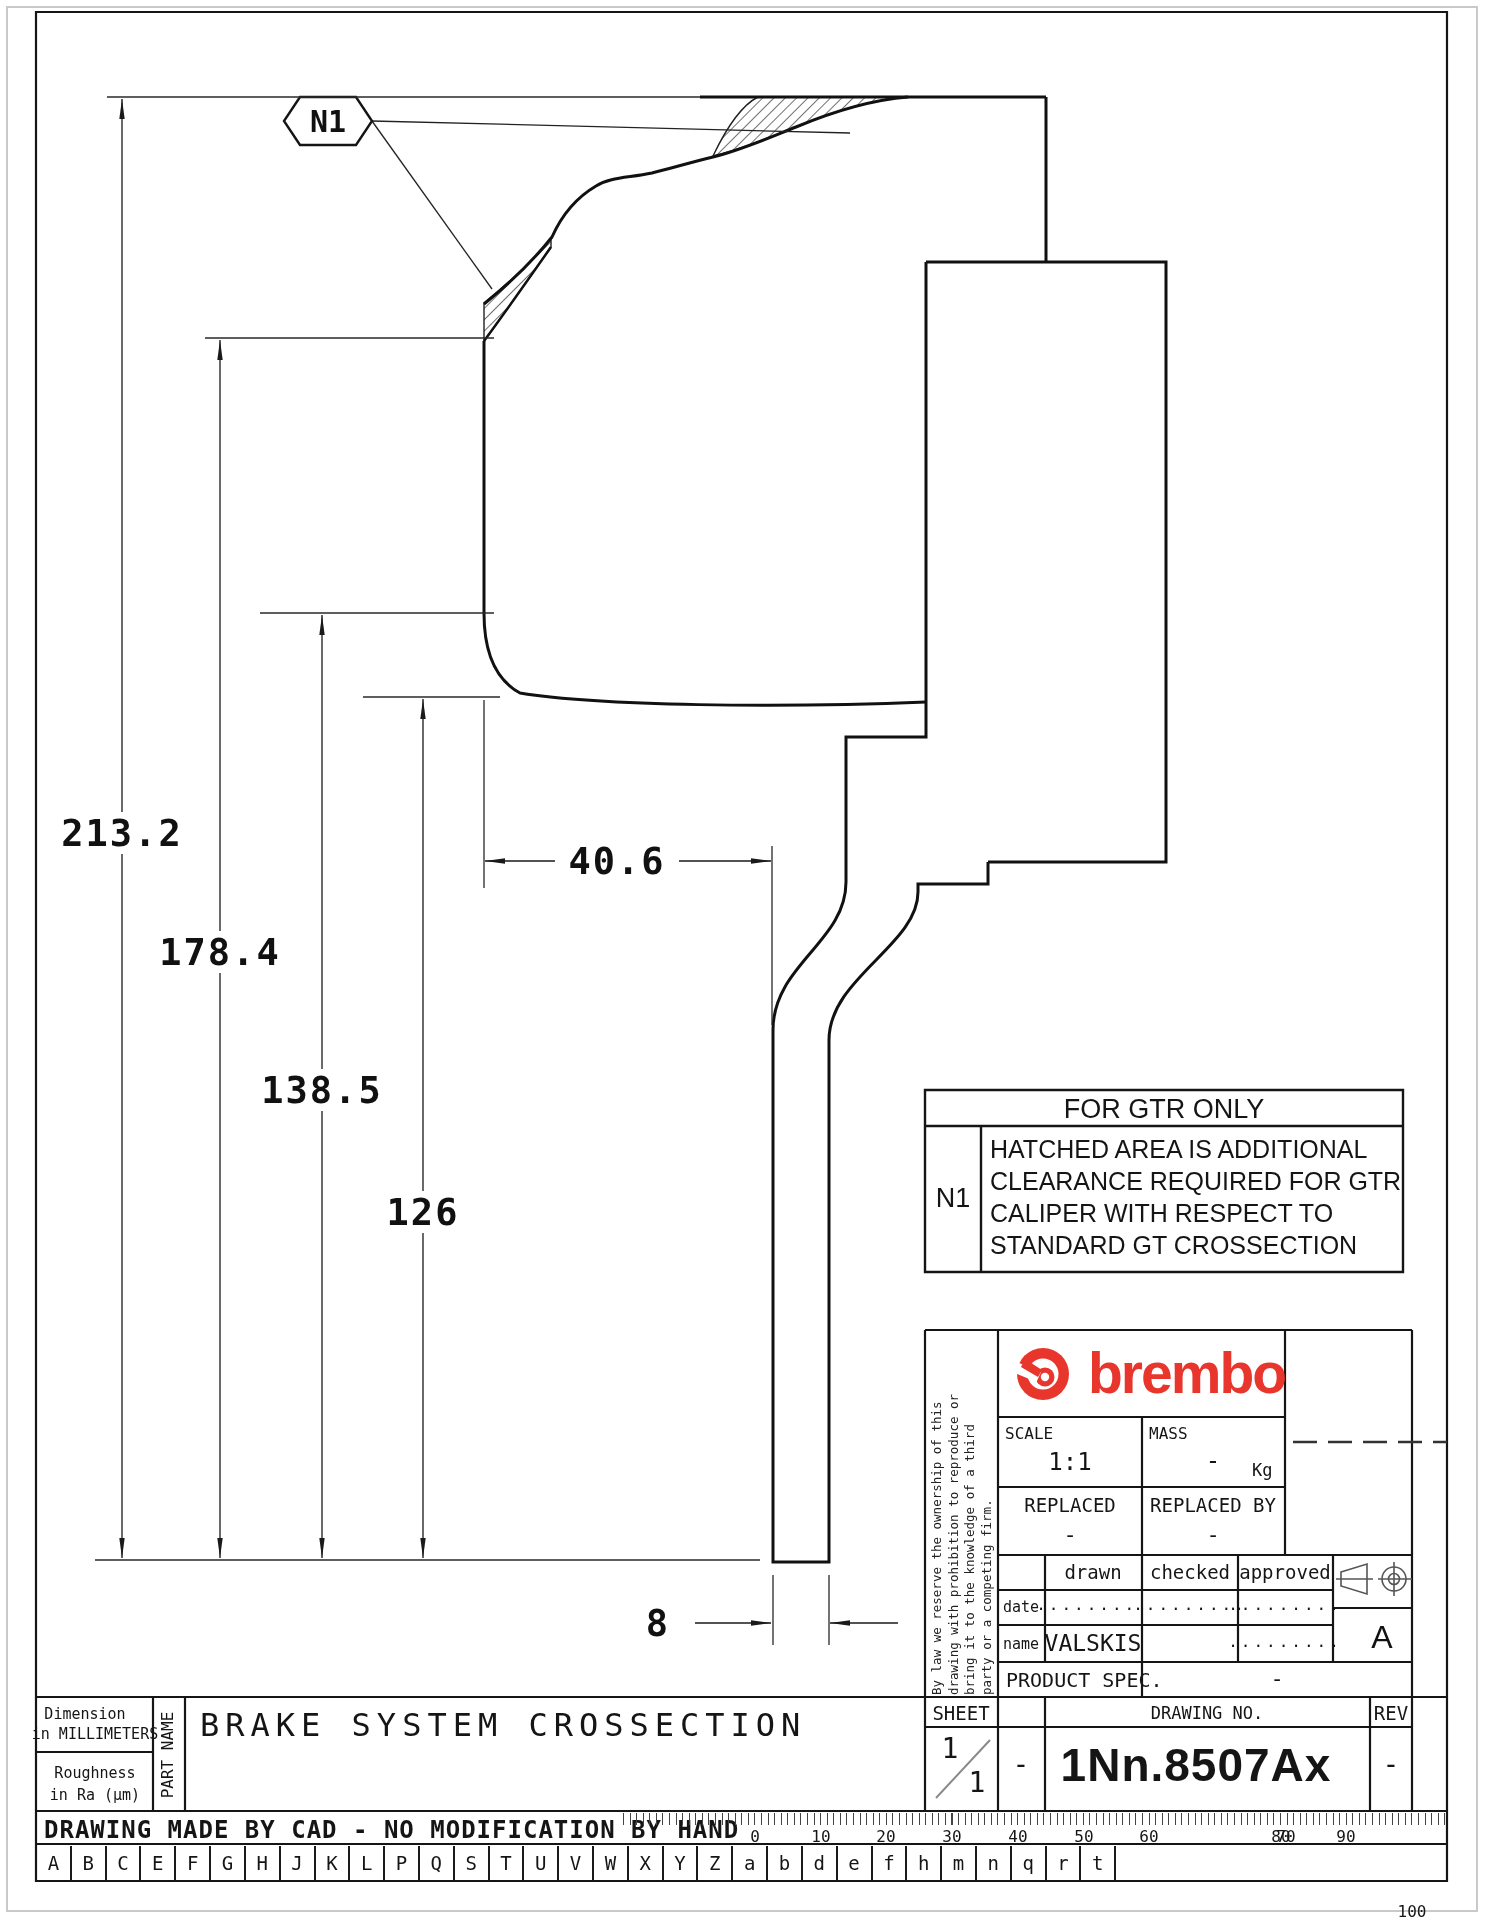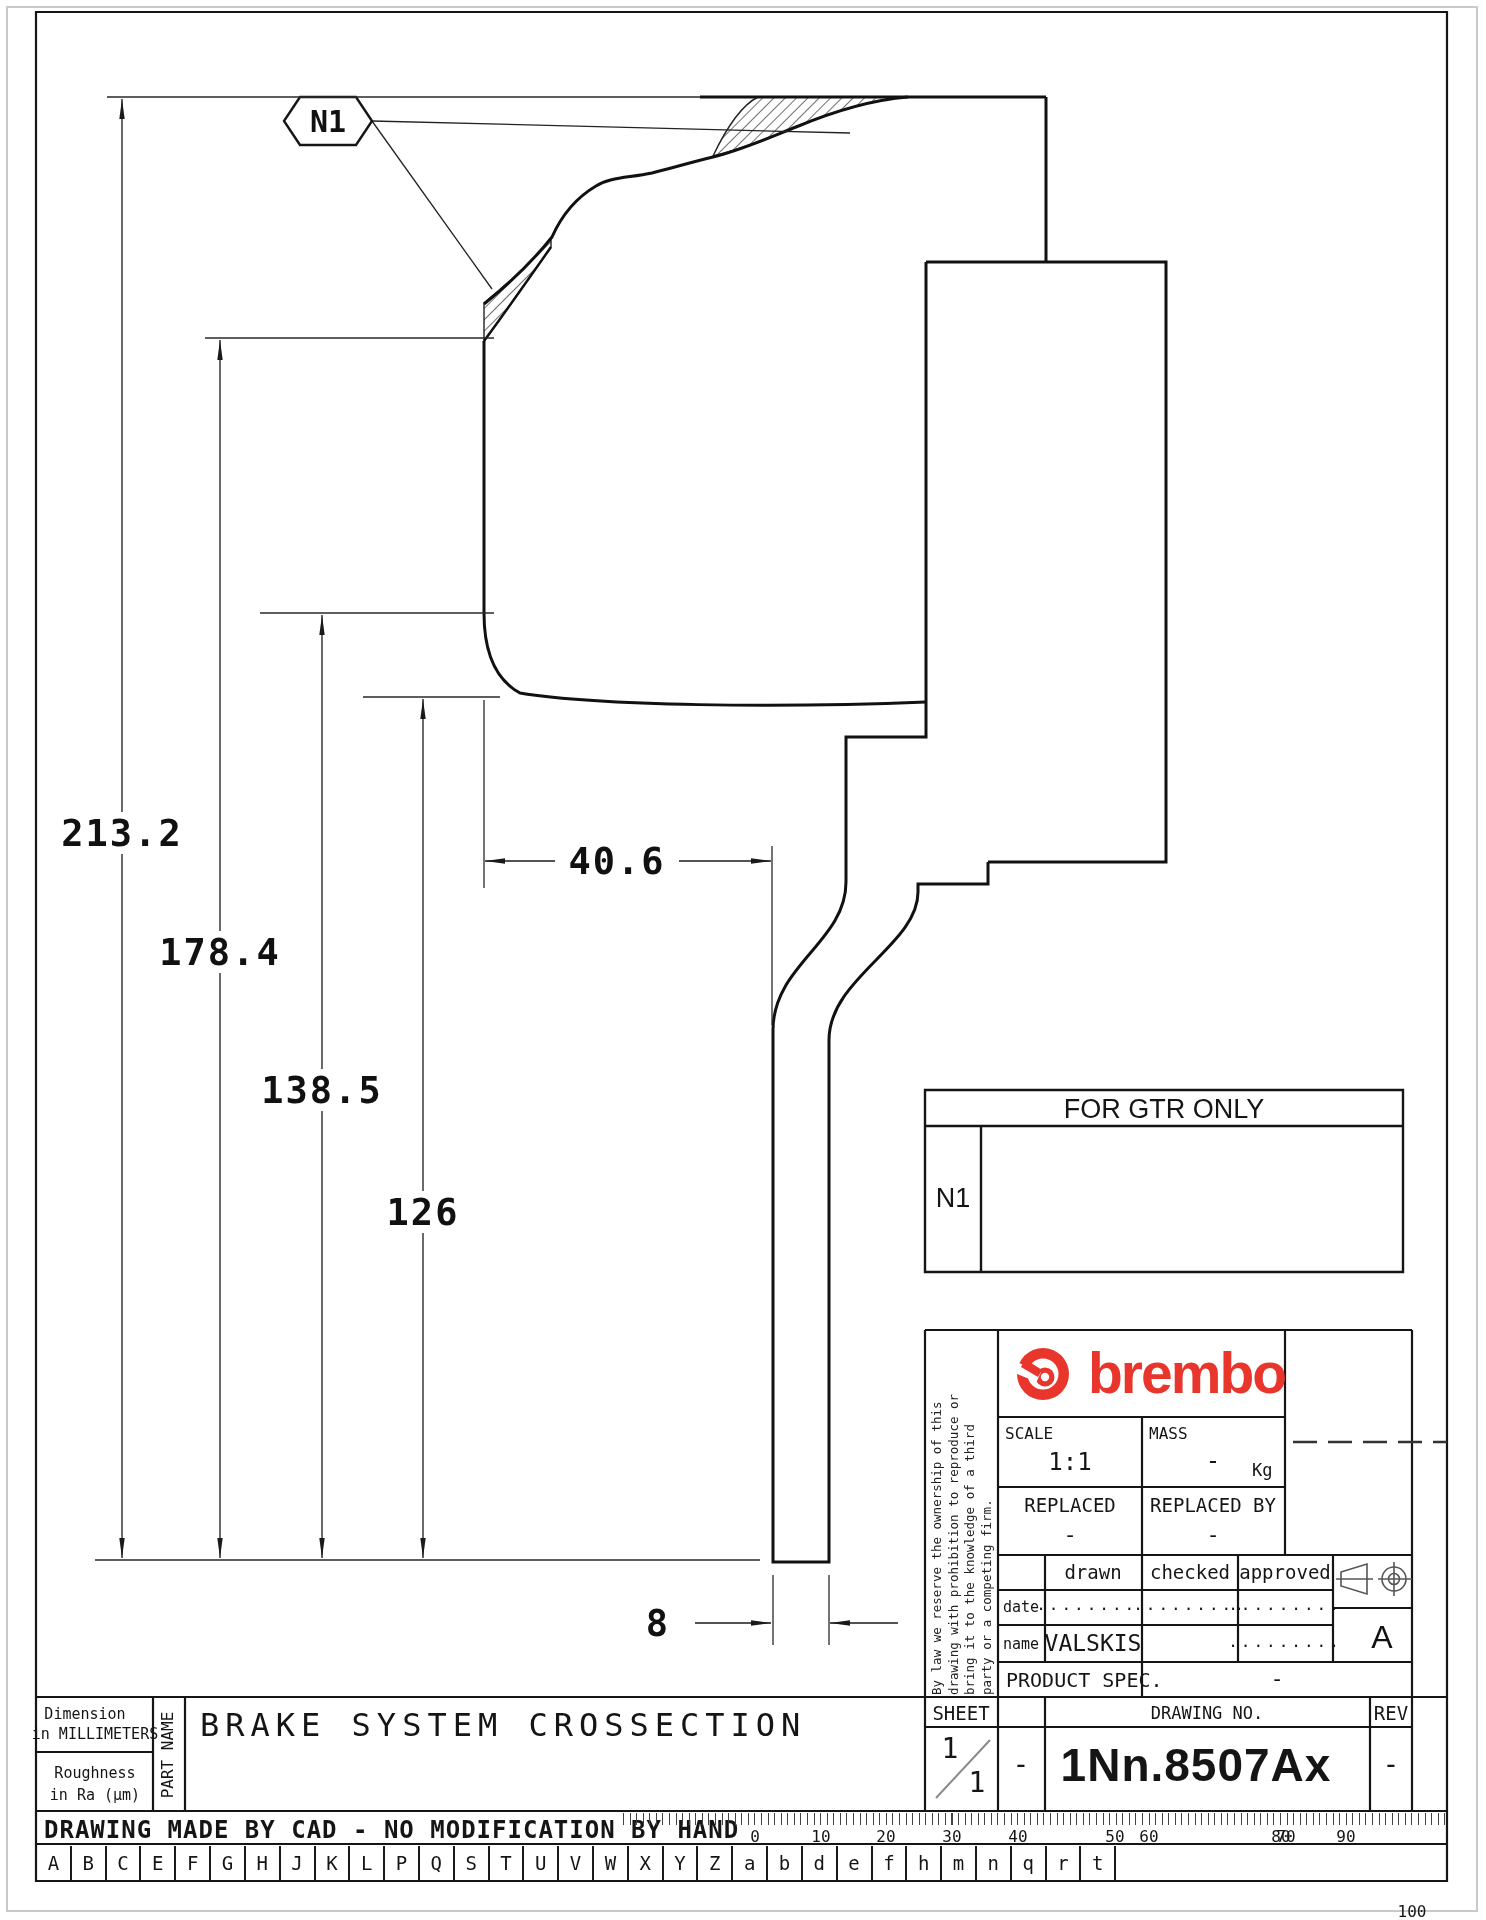--- a/index.html
+++ b/index.html
@@ -122,20 +122,26 @@
       <circle cx="1394" cy="1579" r="12"></circle>
       <circle cx="1394" cy="1579" r="5.5"></circle>
       <path d="M1378,1579 H1412 M1394,1562 V1596"></path>
     </g>
 
     <text x="1382" y="1648" text-anchor="middle" font-size="32" fill="#333" style="font-family:'Liberation Sans','DejaVu Sans',sans-serif;font-weight:300;">A</text>
   </svg>
 
   <span class="t c sans" style="left:1164px;top:1094px;font-size:27px;text-align:right;">FOR GTR ONLY</span>
   <span class="t c sans" style="left:953px;top:1183px;font-size:27px;">N1</span>
+  <div class="t sans" style="left:990px;top:1133px;width:410px;">
+    <div class="gtr-line">HATCHED AREA IS ADDITIONAL</div>
+    <div class="gtr-line">CLEARANCE REQUIRED FOR GTR</div>
+    <div class="gtr-line">CALIPER WITH RESPECT TO</div>
+    <div class="gtr-line">STANDARD GT CROSSECTION</div>
+  </div>
 
   <div class="vwrap" style="left:926px;top:1332px;width:71px;height:363px;">
     <div class="vinner" style="width:362px;height:66px;font-size:12.5px;line-height:16.5px;color:#222;">
       <div>By law we reserve the ownership of this</div>
       <div>drawing with prohibition to reproduce or</div>
       <div>bring it to the knowledge of a third</div>
       <div>party or a competing firm.</div>
     </div>
   </div>
 
@@ -200,21 +206,21 @@
 
   <span class="t" style="left:44px;top:1816px;font-size:24px;letter-spacing:1px;font-weight:bold;">DRAWING MADE BY CAD - NO MODIFICATION BY HAND</span>
 
   <div class="t" style="left:623px;top:1813px;width:822px;height:12px;
               background:repeating-linear-gradient(90deg,#444 0,#444 1px,transparent 1px,transparent 6.57px);"></div>
   <span class="t c" style="left:755px;top:1827px;font-size:16px;">0</span>
   <span class="t c" style="left:821px;top:1827px;font-size:16px;">10</span>
   <span class="t c" style="left:886px;top:1827px;font-size:16px;">20</span>
   <span class="t c" style="left:952px;top:1827px;font-size:16px;">30</span>
   <span class="t c" style="left:1018px;top:1827px;font-size:16px;">40</span>
-  <span class="t c" style="left:1084px;top:1827px;font-size:16px;margin-left:31px;">50</span>
+  <span class="t c" style="left:1084px;top:1827px;font-size:16px;">50</span>
   <span class="t c" style="left:1149px;top:1827px;font-size:16px;">60</span>
   <span class="t c" style="left:1286px;top:1827px;font-size:16px;">70</span>
   <span class="t c" style="left:1281px;top:1827px;font-size:16px;">80</span>
   <span class="t c" style="left:1346px;top:1827px;font-size:16px;">90</span>
   <span class="t c" style="left:1412px;top:1902px;font-size:16px;">100</span>
 
   <div class="t" style="left:37px;top:1846px;width:1079px;height:35px;display:flex;">
     <div class="cell-letter">A</div>
     <div class="cell-letter">B</div>
     <div class="cell-letter">C</div>

